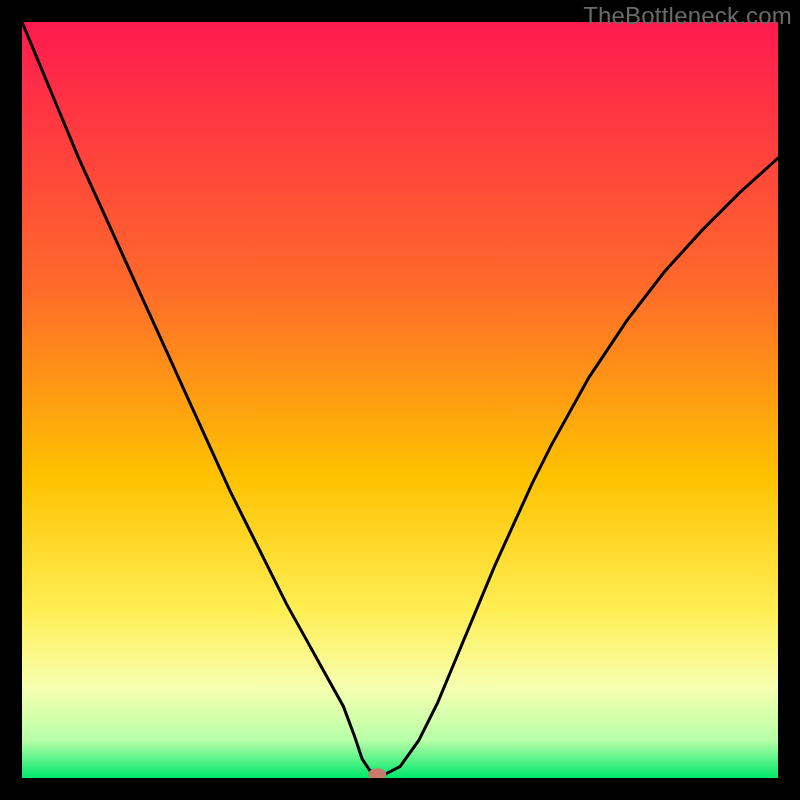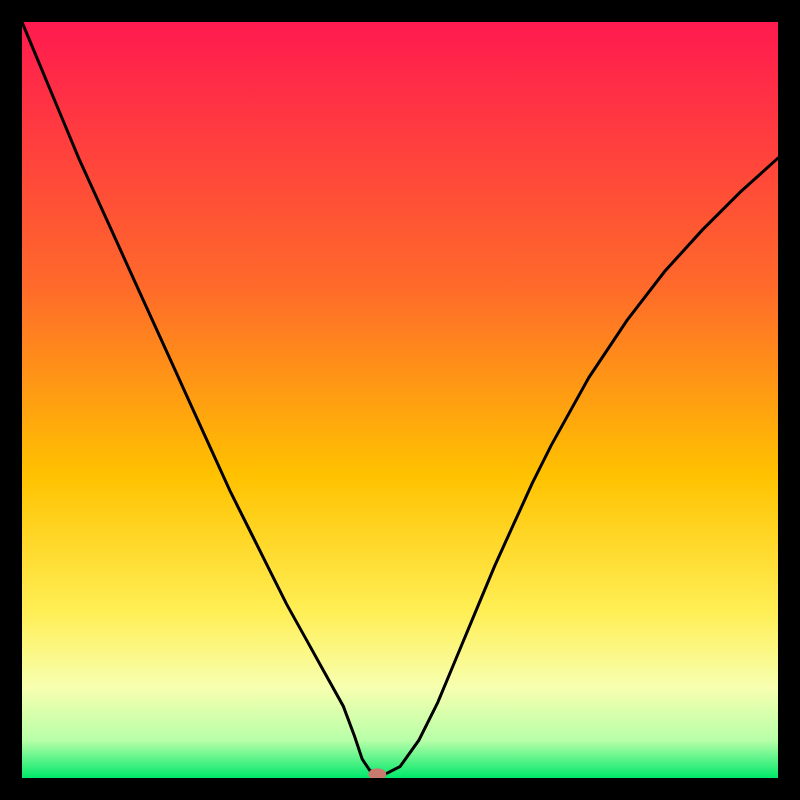--- a/index.html
+++ b/index.html
@@ -51,13 +51,14 @@
             <stop offset="88.0%" stop-color="#f7ffb0"></stop>
             <stop offset="95.0%" stop-color="#b8ffa8"></stop>
             <stop offset="100.0%" stop-color="#00e86b"></stop>
           </linearGradient>
       </defs>
       <rect id="bg-rect" x="0" y="0" width="756" height="756" fill="url(#bg-grad)"></rect>
       <path id="curve" fill="none" stroke="#000000" stroke-width="3" stroke-linecap="round" d="M 0.00 0.00 L 18.90 45.36 L 37.80 90.72 L 56.70 136.08 L 75.60 177.66 L 94.50 219.24 L 113.40 260.82 L 132.30 302.40 L 151.20 343.98 L 170.10 385.56 L 189.00 427.14 L 207.90 468.72 L 226.80 506.52 L 245.70 544.32 L 264.60 582.12 L 283.50 616.14 L 302.40 650.16 L 321.30 684.18 L 332.64 714.42 L 340.20 737.10 L 347.76 748.44 L 355.32 752.22 L 362.88 752.22 L 378.00 744.66 L 396.90 718.20 L 415.80 680.40 L 434.70 635.04 L 453.60 589.68 L 472.50 544.32 L 491.40 502.74 L 510.30 461.16 L 529.20 423.36 L 567.00 355.32 L 604.80 298.62 L 642.60 249.48 L 680.40 207.90 L 718.20 170.10 L 756.00 136.08"></path>
       <ellipse id="marker" cx="355.32" cy="752.22" rx="9" ry="6" fill="#c77b6e"></ellipse>
     </svg>
   </div>
+  <div class="watermark">TheBottleneck.com</div>
 </div>
 
 </body></html>

